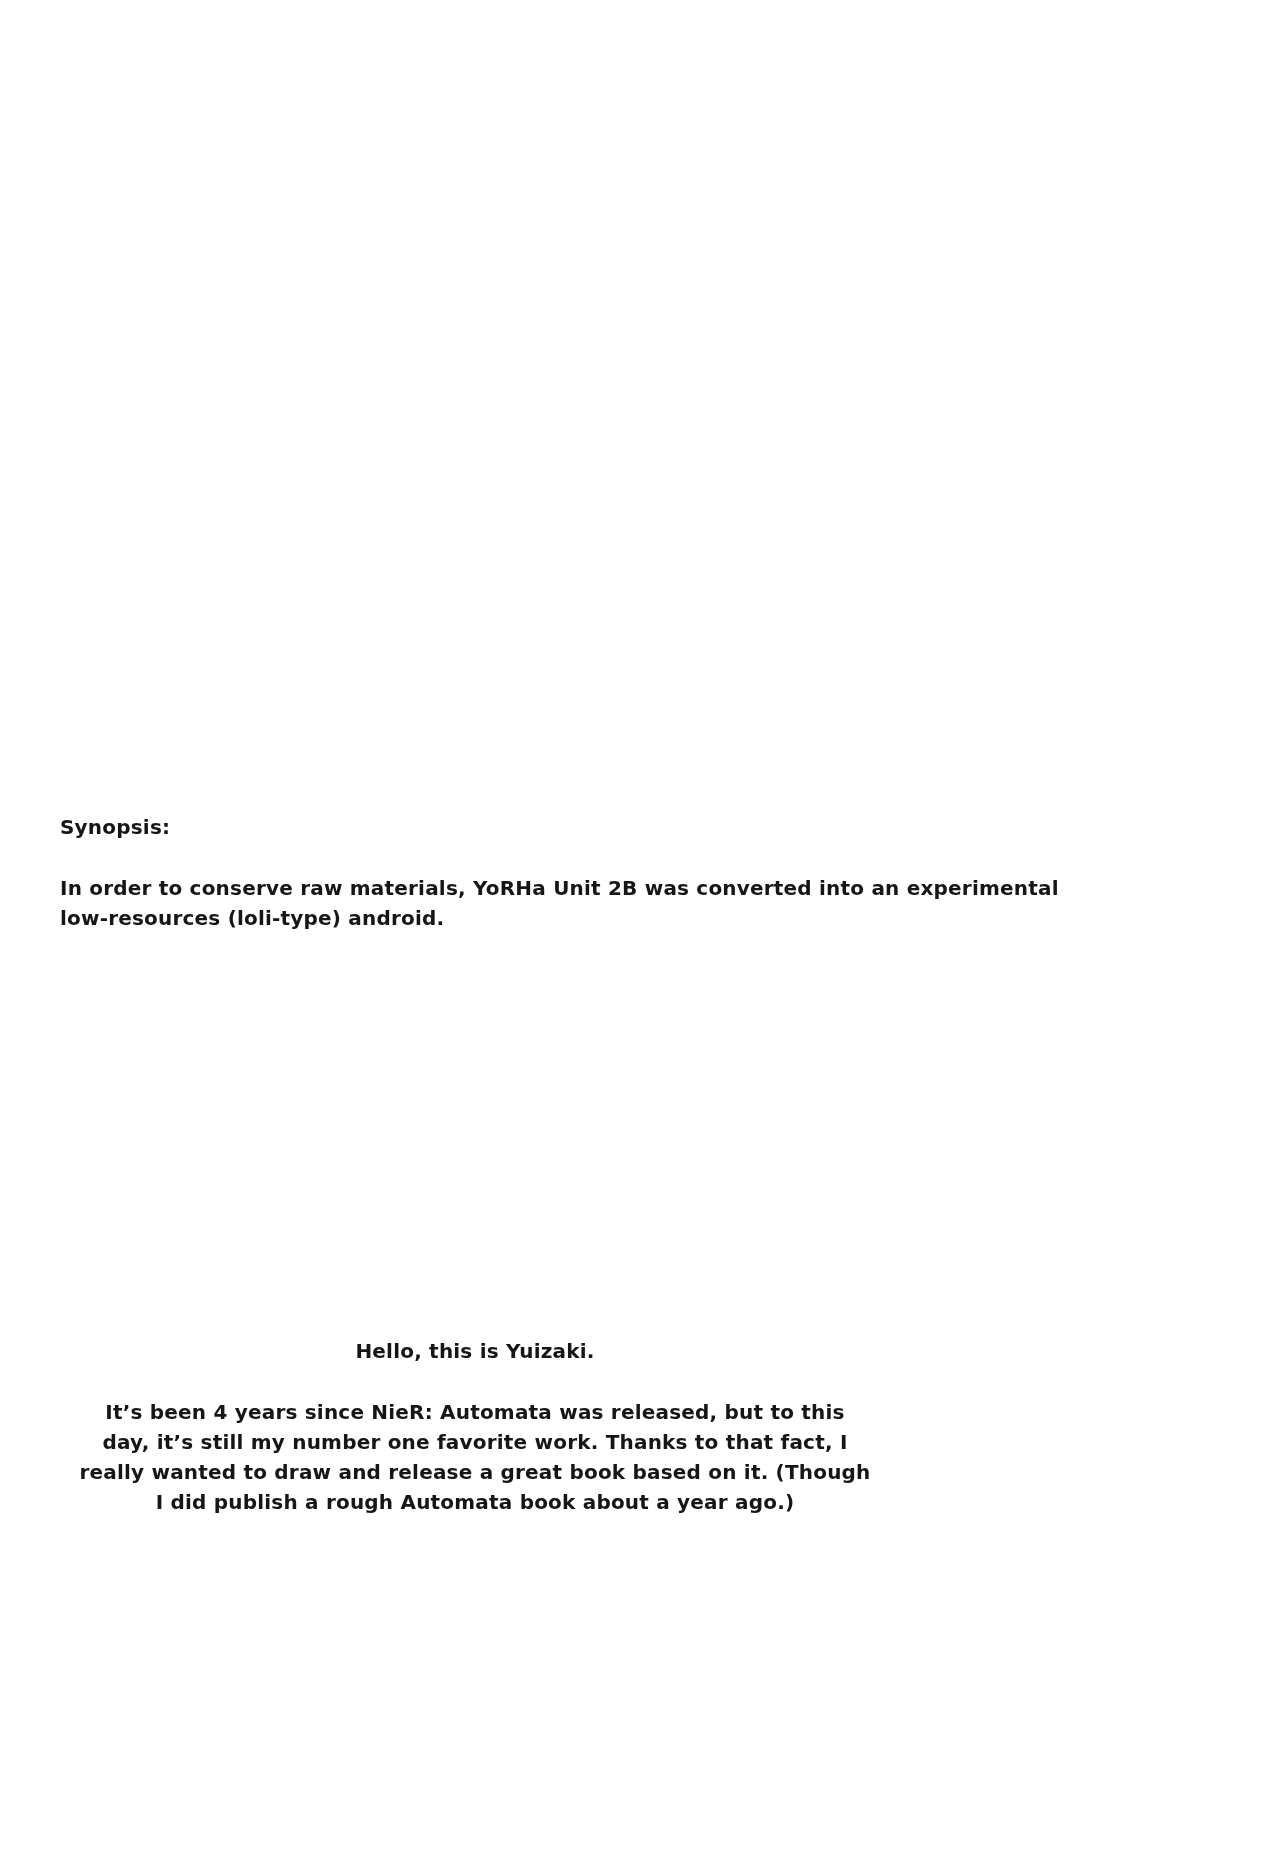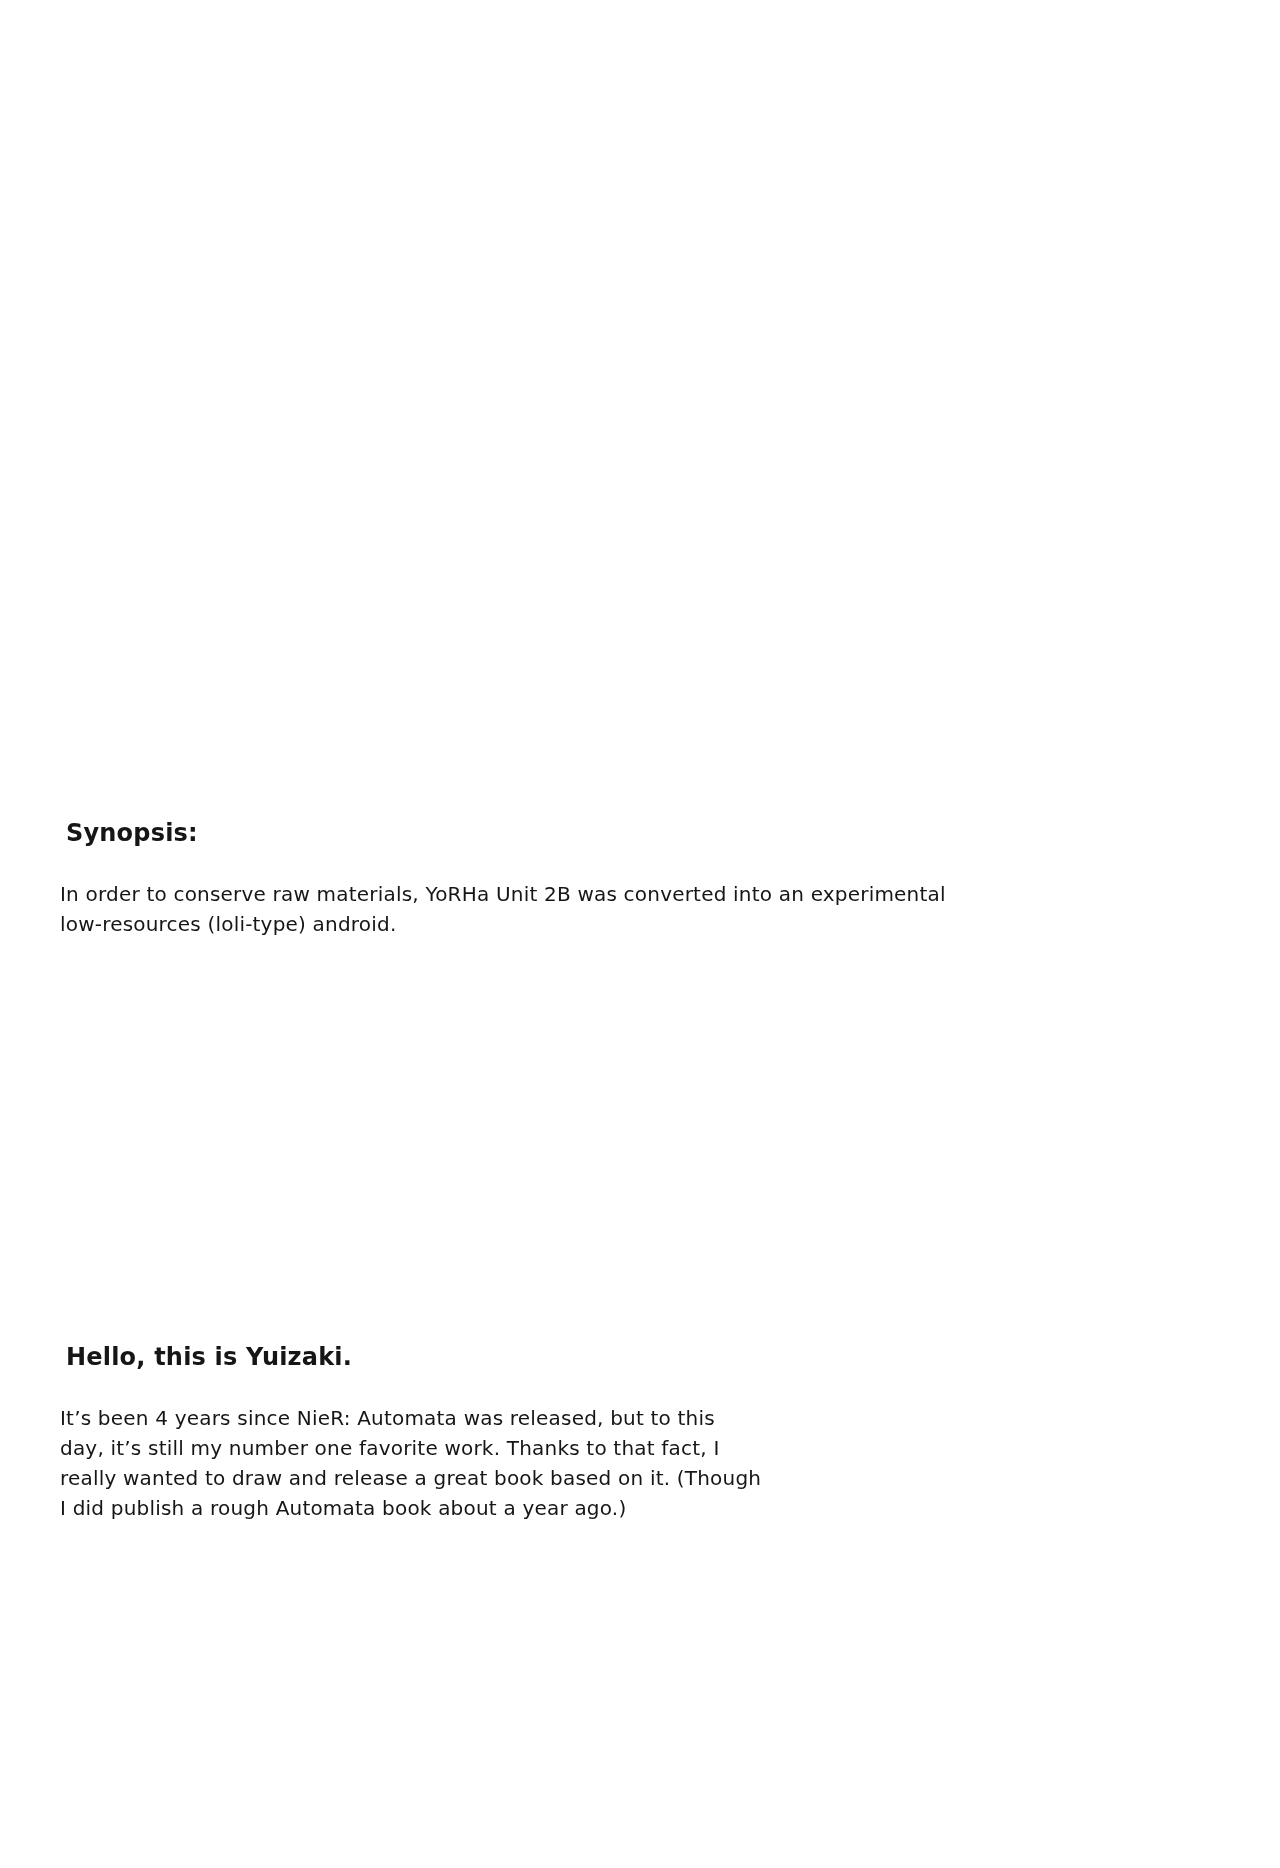--- a/index.html
+++ b/index.html
@@ -14,32 +14,32 @@
     background: #ffffff;
     overflow: hidden;
     font-family: "DejaVu Sans", sans-serif;
     color: #161616;
   }
   .text-block {
     position: absolute;
     left: 60px;
   }
   #synopsis-block { top: 812px; width: 1060px; }
-  #afterword-block { top: 1336px; width: 830px; }
+  #afterword-block { top: 1336px; width: 830px; text-align: center; }
   .doc-heading {
-    margin: 6px;
-    font-size: 24px;
+    margin: 0;
+    font-size: 20px;
     font-weight: bold;
     line-height: 30px;
     letter-spacing: 0.2px;
   }
   .doc-par {
     margin: 31px 0 0 0;
     font-size: 20px;
-    font-weight: normal;
+    font-weight: bold;
     line-height: 30px;
     letter-spacing: 0.2px;
     white-space: pre-line; 
   }
   .doc-par.first { margin-top: 31px; }
 </style>
 </head>
 <body>
 
 <div id="page">

